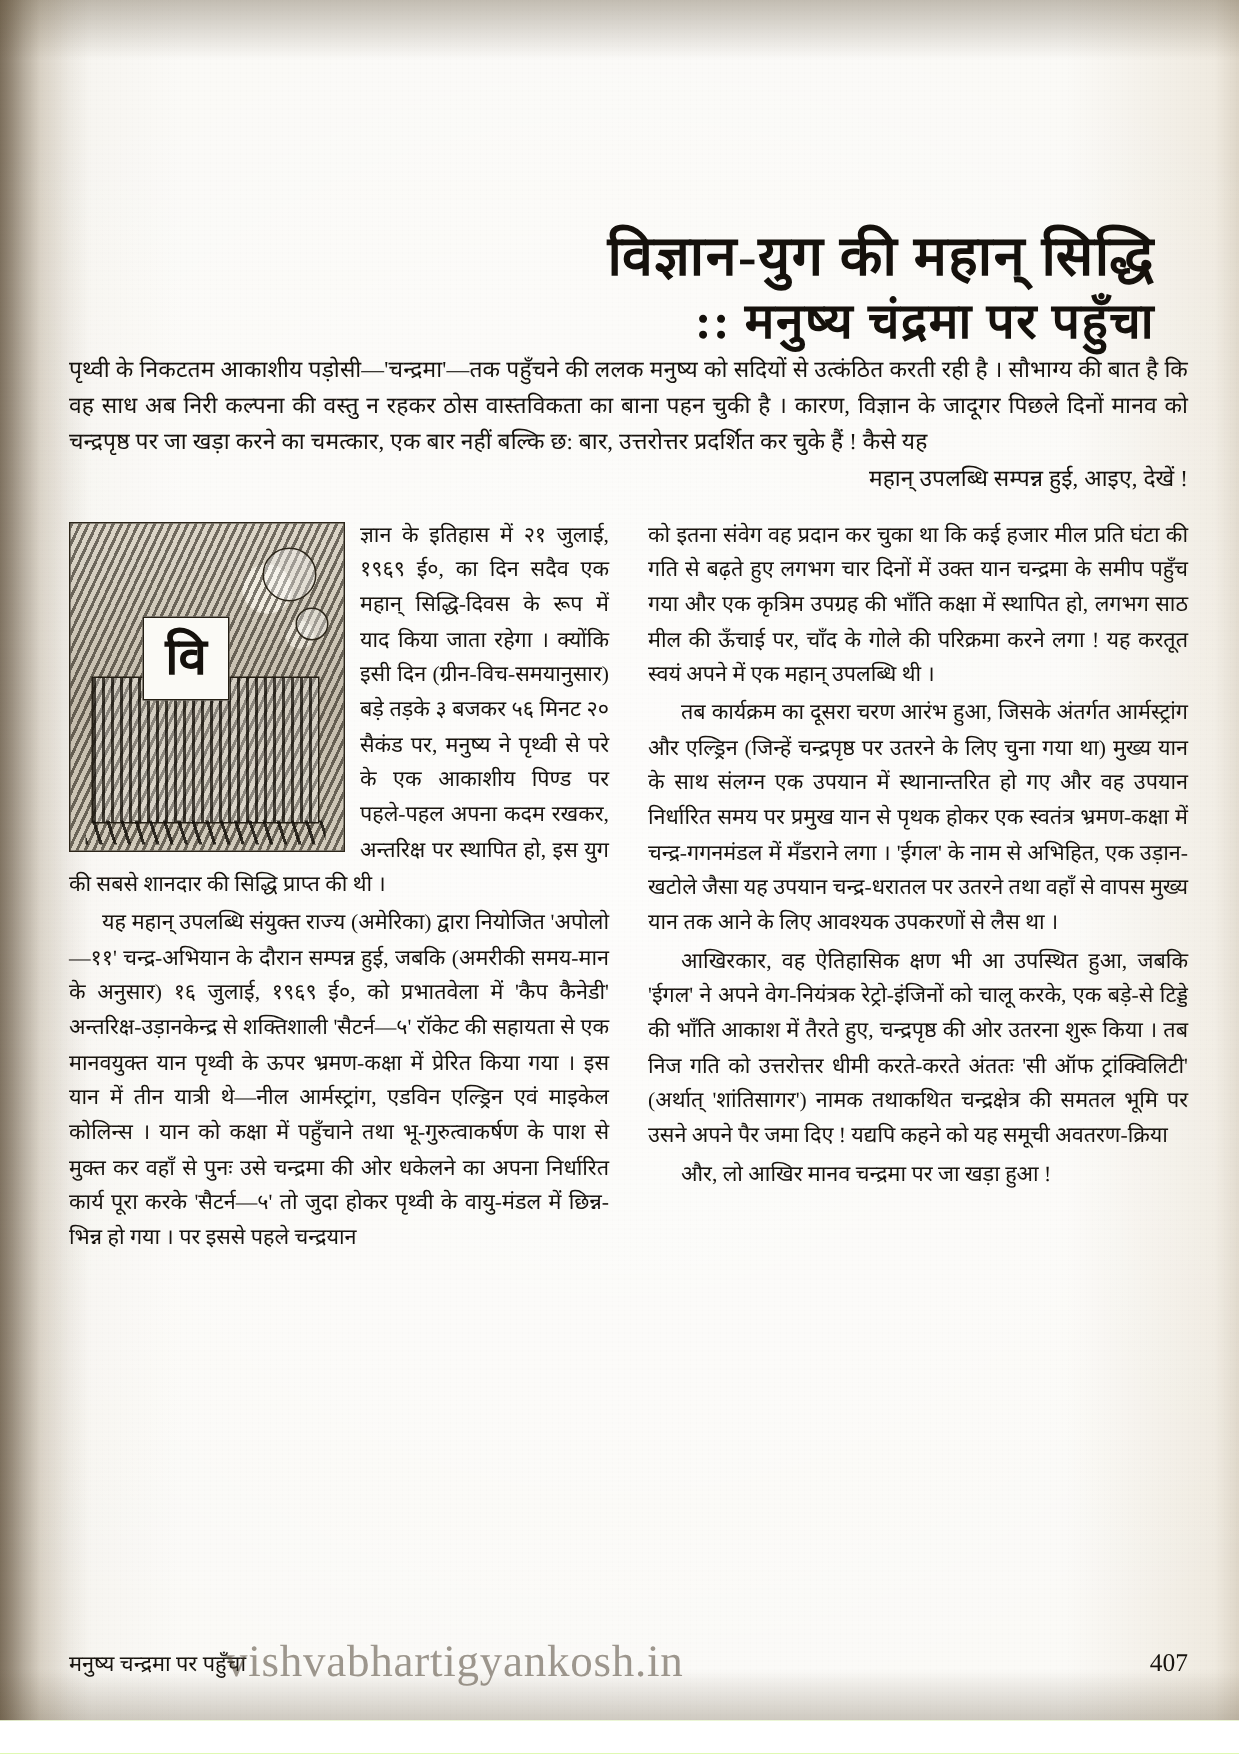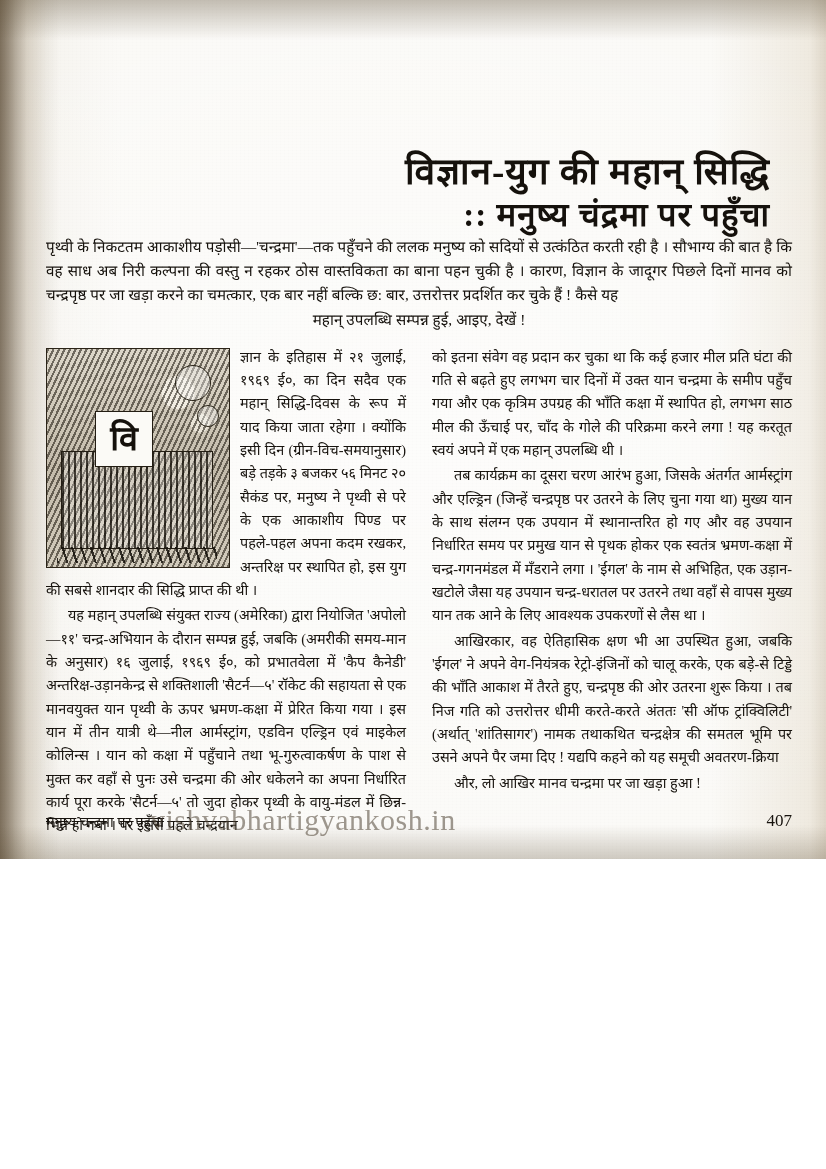--- a/index.html
+++ b/index.html
@@ -3,21 +3,21 @@
 <meta charset="utf-8">
 <style>
   html, body {
     margin: 0;
     padding: 0;
     background: #ffffff;
   }
   .page {
     position: relative;
     width: 826px;
-    height: 859px;
+    height: 1147px;
     background: #bef264;
     overflow: hidden;
     font-family: "Liberation Serif", "DejaVu Serif", serif;
   }
   
   .paper {
     position: absolute;
     inset: 0;
     background:
       radial-gradient(ellipse 120% 90% at 50% 50%, rgba(255,255,255,0.55) 0%, rgba(255,255,255,0.0) 62%),
@@ -92,21 +92,21 @@
   
   .intro {
     font-size: 15.2px;
     line-height: 1.58;
     text-align: justify;
     color: #16120d;
     letter-spacing: .1px;
   }
   .intro .lastline {
     display: block;
-    text-align: center;
+    text-align: right;
     margin-top: 1px;
   }
 
   
   .columns {
     display: flex;
     margin-top: 14px;
     gap: 26px;
   }
   .col {

